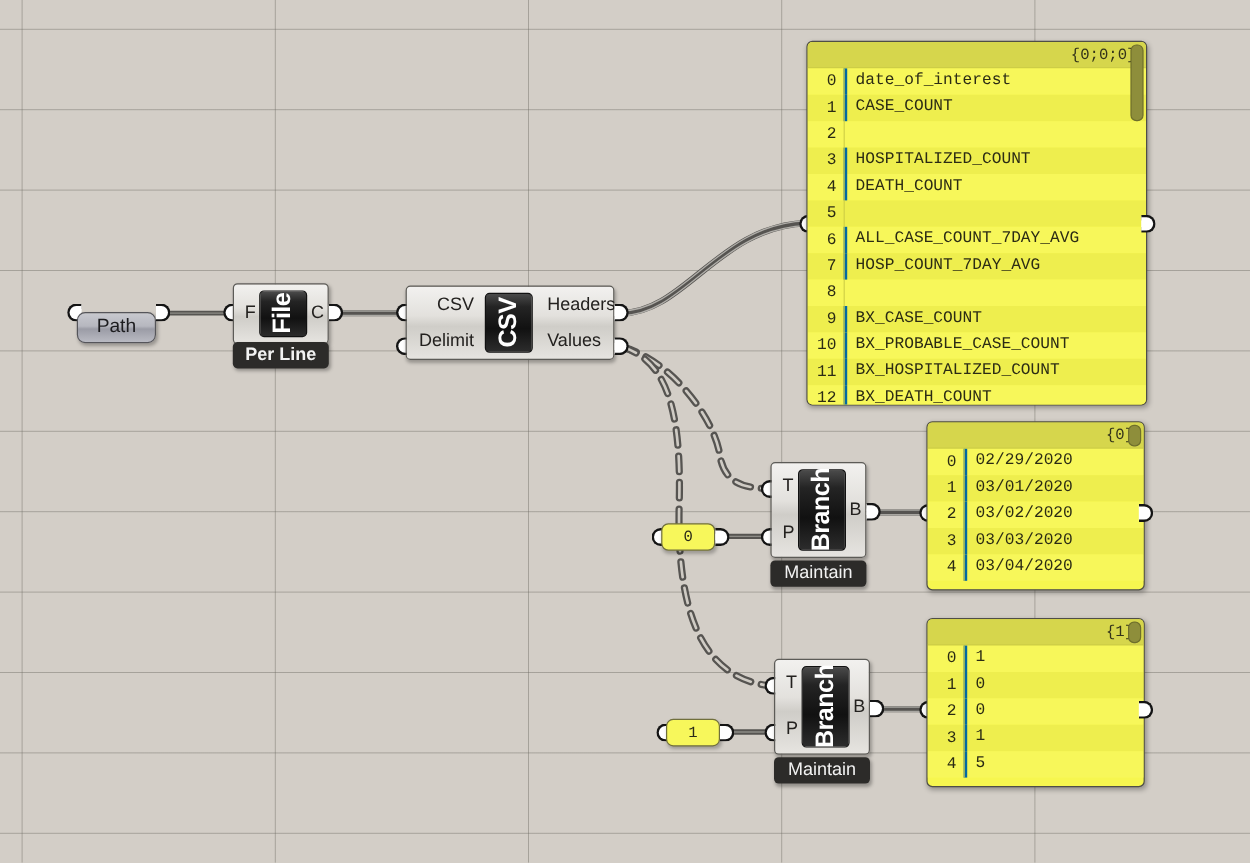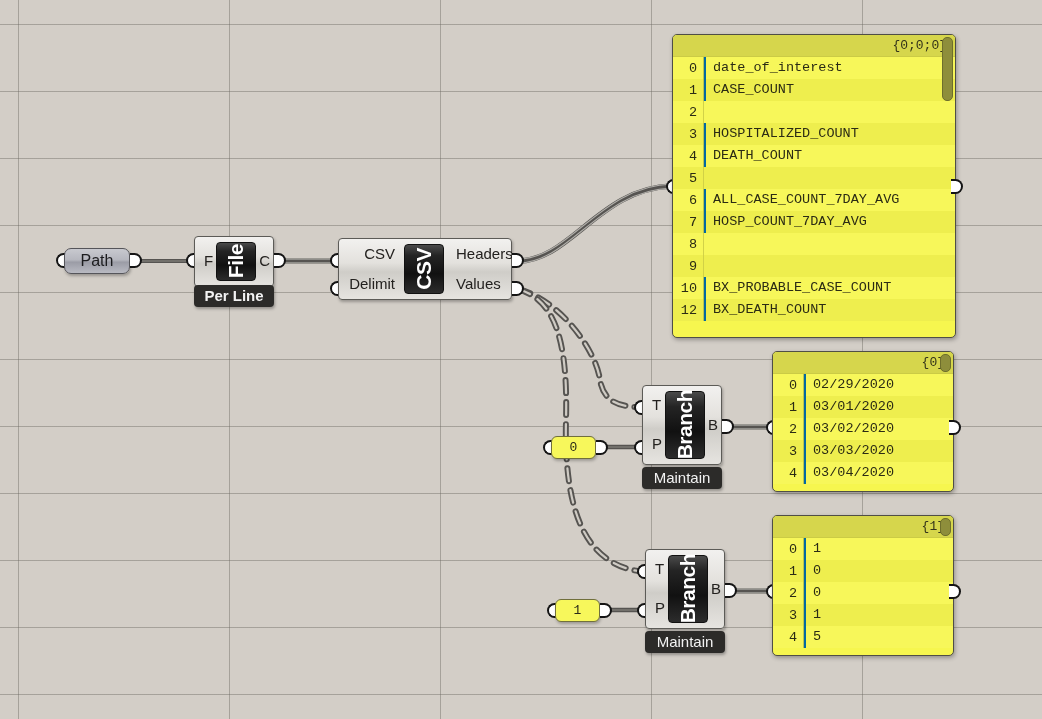--- a/index.html
+++ b/index.html
@@ -246,21 +246,21 @@
     <path d="M 728 427 L 772 427" stroke="#565451" stroke-width="5" fill="none" stroke-linecap="round"></path>
     <path d="M 728 425.2 L 772 425.2" stroke="#a9a7a2" stroke-width="1" fill="none"></path>
     <path d="M 728 428.8 L 772 428.8" stroke="#a9a7a2" stroke-width="1" fill="none"></path>
 
     <path d="M 731 591 L 772 591" stroke="#565451" stroke-width="5" fill="none" stroke-linecap="round"></path>
     <path d="M 731 589.2 L 772 589.2" stroke="#a9a7a2" stroke-width="1" fill="none"></path>
     <path d="M 731 592.8 L 772 592.8" stroke="#a9a7a2" stroke-width="1" fill="none"></path>
   </svg>
 
   <div class="knob in" style="left:56px; top:253px;"></div>
-  <div class="gh-param" style="left:64px; top:248px; width:66px; height:26px;">
+  <div class="gh-param" style="left:64px; top:260px; width:66px; height:26px;">
     <span>Path</span>
   </div>
   <div class="knob out" style="left:130px; top:253px;"></div>
 
   <div class="knob in" style="left:186px; top:253px;"></div>
   <div class="gh-node" style="left:194px; top:236px; width:80px; height:51px;">
     <div class="gh-col left" style="width:20px;">
       <span class="port-label">F</span>
     </div>
     <div class="gh-icon">
@@ -325,24 +325,29 @@
           </div>
           <div class="panel-row">
             <div class="panel-idx">7</div>
             <div class="panel-val">HOSP_COUNT_7DAY_AVG</div>
           </div>
           <div class="panel-row">
             <div class="panel-idx">8</div>
           </div>
           <div class="panel-row">
             <div class="panel-idx">9</div>
+            <div class="panel-val">BX_CASE_COUNT</div>
           </div>
           <div class="panel-row">
             <div class="panel-idx">10</div>
             <div class="panel-val">BX_PROBABLE_CASE_COUNT</div>
+          </div>
+          <div class="panel-row">
+            <div class="panel-idx">11</div>
+            <div class="panel-val">BX_HOSPITALIZED_COUNT</div>
           </div>
           <div class="panel-row">
             <div class="panel-idx">12</div>
             <div class="panel-val">BX_DEATH_COUNT</div>
           </div>
         </div>
     </div>
     <div class="panel-scroll" style="top:2px; height:64px;"></div>
   </div>
   <div class="knob out" style="left:951px; top:179px;"></div>

